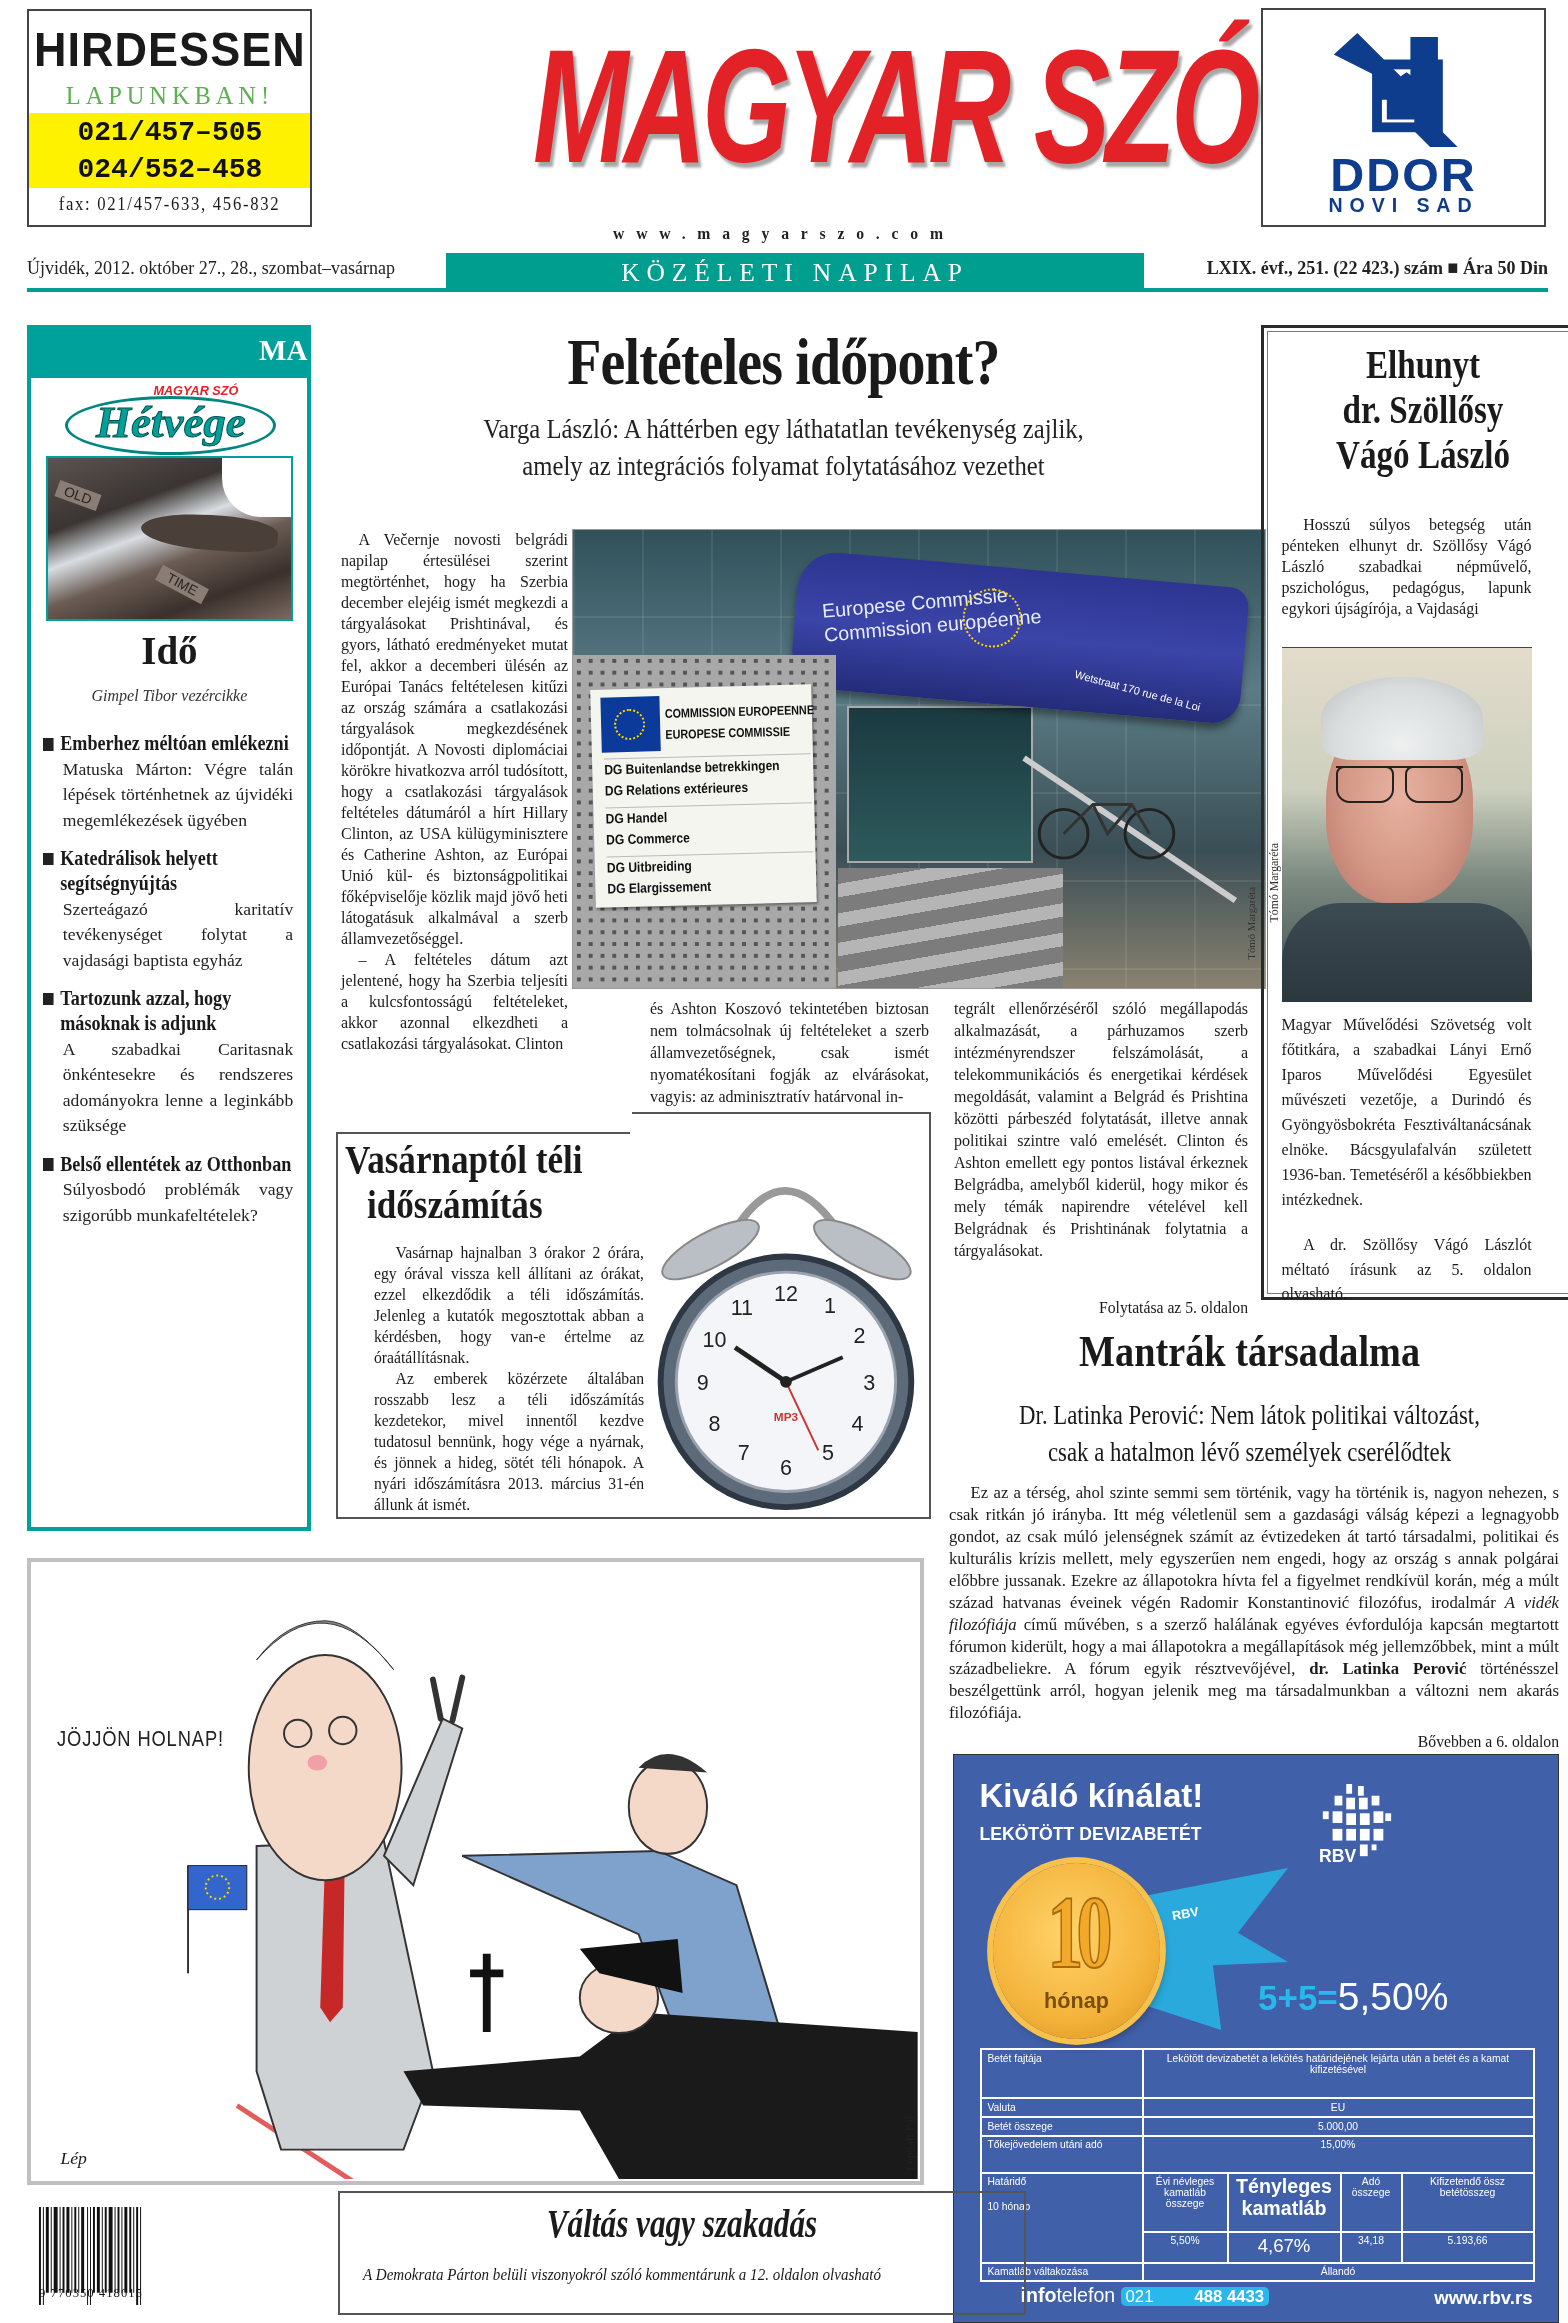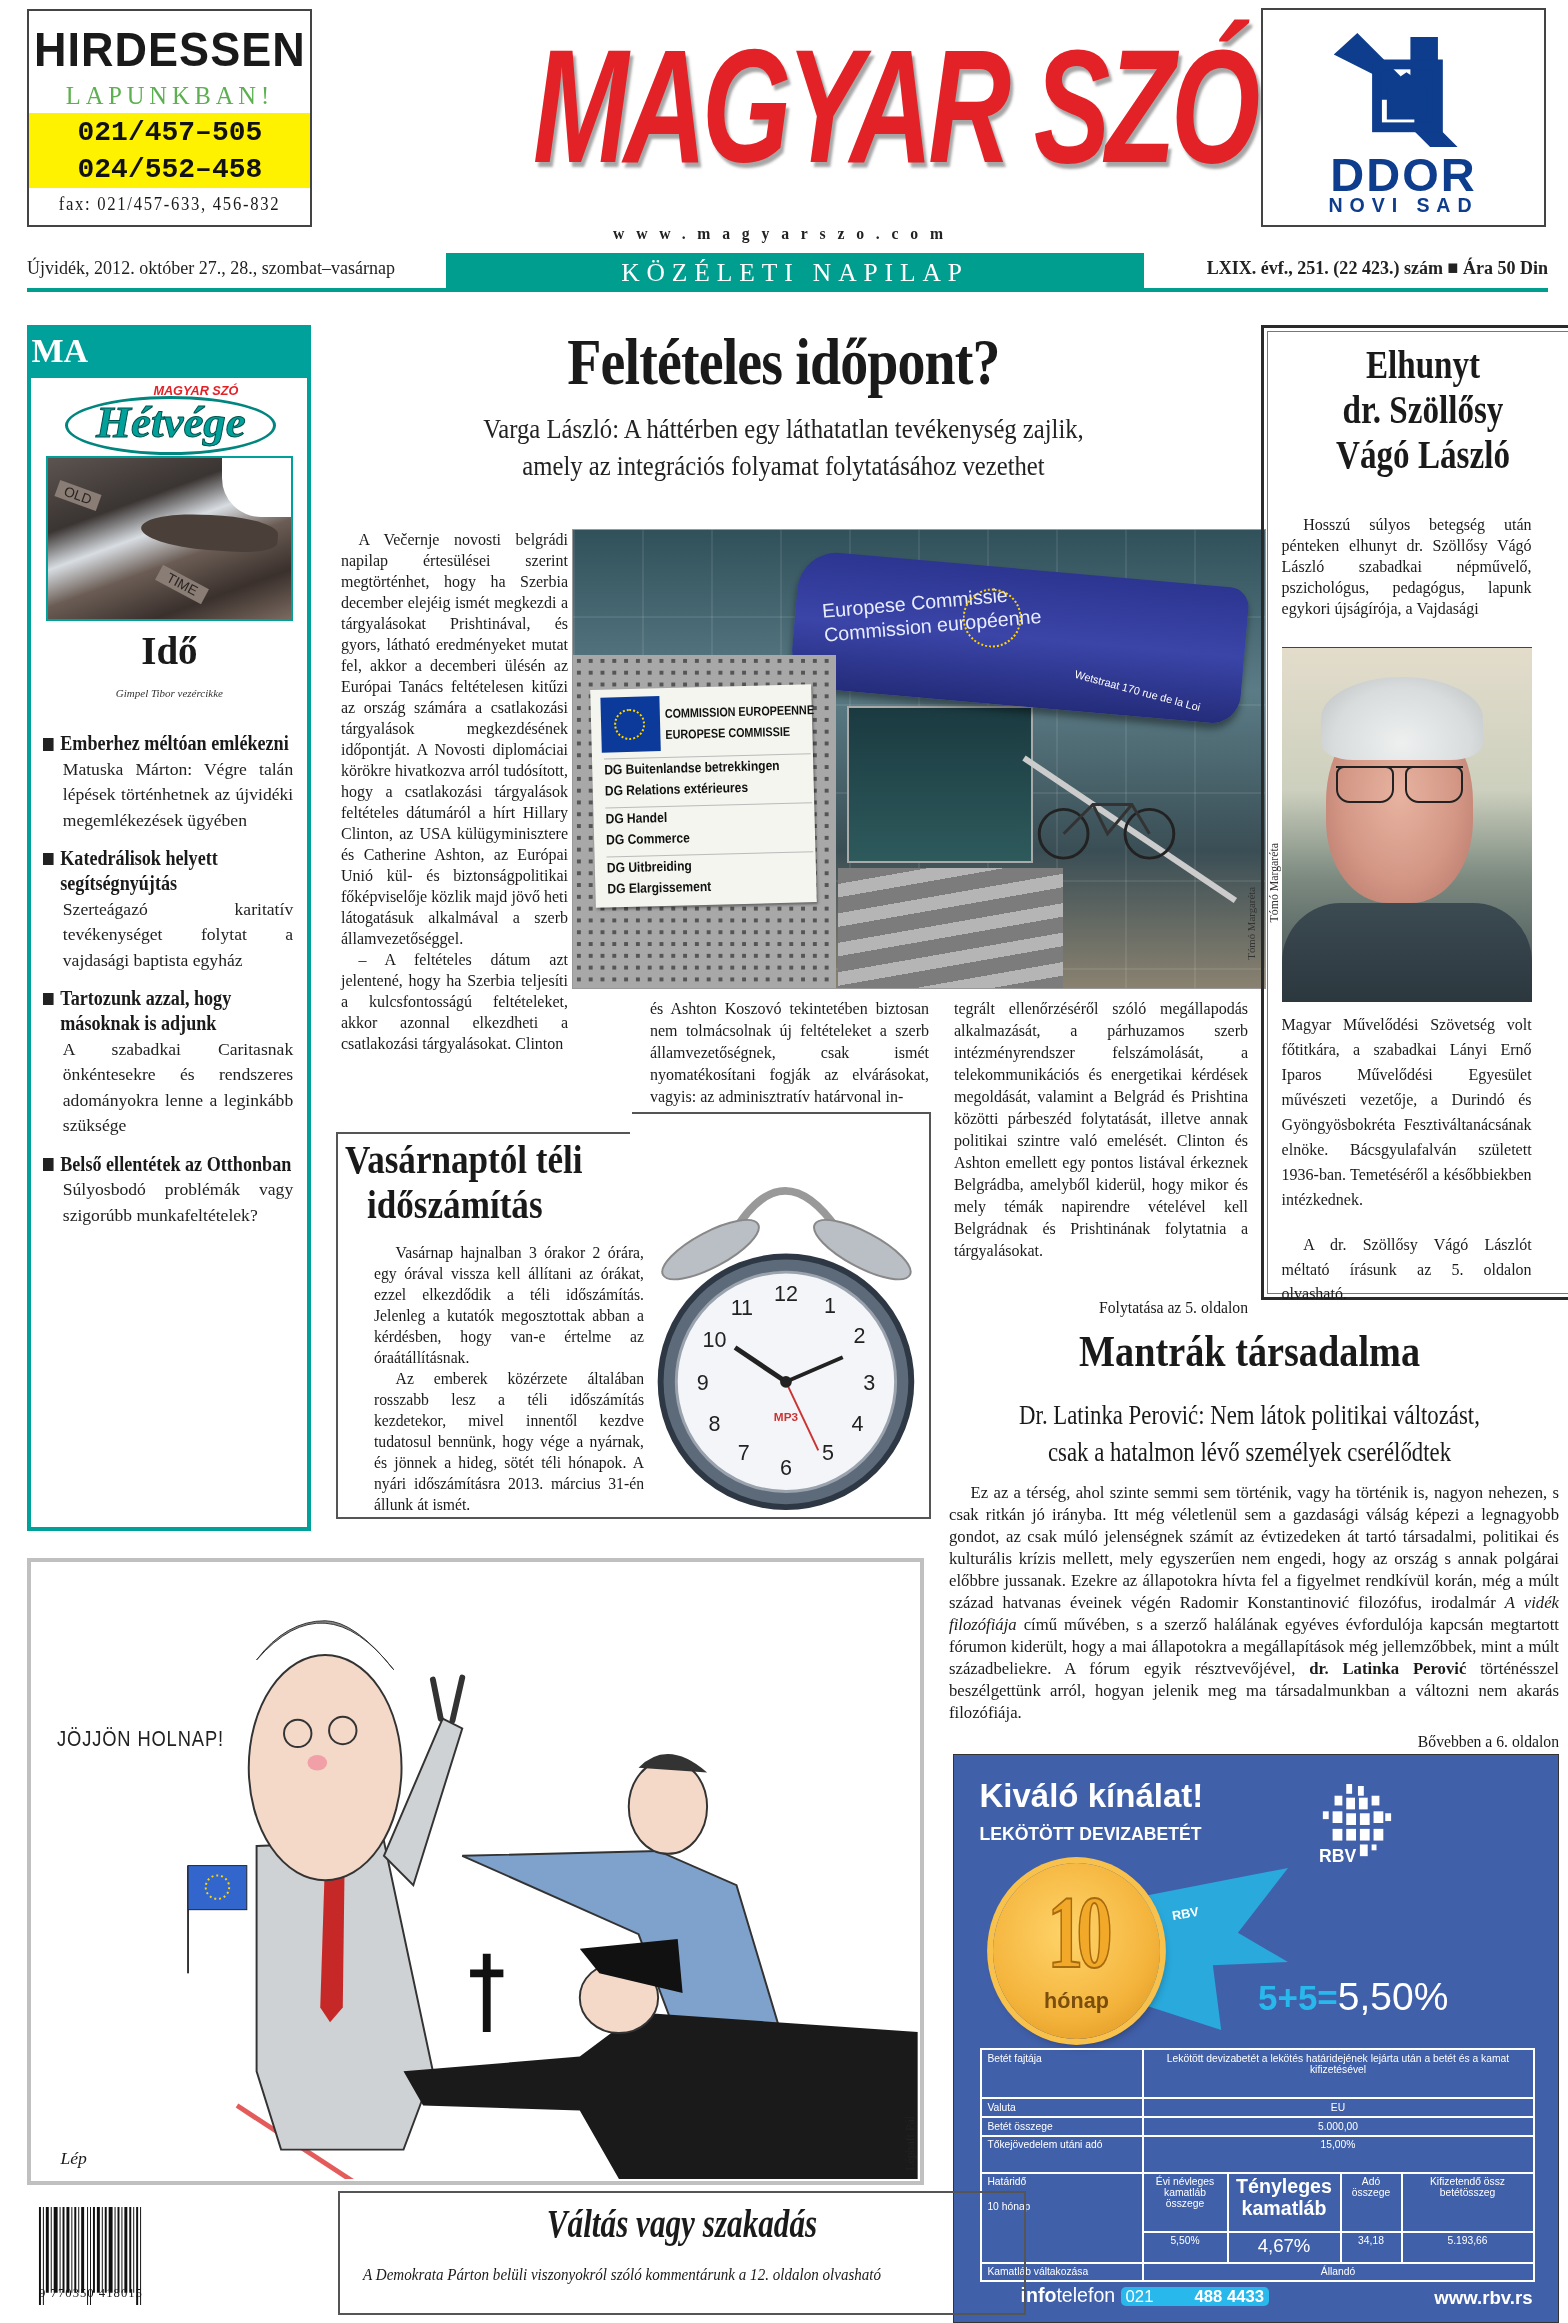--- a/index.html
+++ b/index.html
@@ -23,33 +23,33 @@
   #issue-line { right: 19.6px; top: 257px; font-size: 19.6px; font-weight: bold; color: #222; white-space: nowrap; transform: scaleX(0.92); transform-origin: right; }
   #header-rule { left: 27.4px; top: 288px; width: 1521px; height: 3.9px; background: #009e8f; }
 
   #ad-right { left: 1261px; top: 7.8px; width: 285px; height: 219px; border: 2px solid #444; background: #fff; }
   #ad-right svg { position: absolute; left: 59px; top: 19.6px; }
   #ad-right .ddor { position: absolute; left: 0; right: 0; top: 137px; text-align: center; font-family: "Liberation Sans", sans-serif; font-weight: 900; font-size: 47px; color: #0d3d8c; letter-spacing: 2px; }
   #ad-right .novi { position: absolute; left: 0; right: 0; top: 184px; text-align: center; font-family: "Liberation Sans", sans-serif; font-weight: bold; font-size: 19.6px; color: #0d3d8c; letter-spacing: 6.9px; }
 
   
   #sidebar { left: 27.4px; top: 325px; width: 284px; height: 1206px; border: 4.9px solid #00a19a; background: #fff; }
-  #sidebar .ma { height: 49px; background: #00a19a; color: #fff; text-align: left; font-size: 34px; font-weight: bold; line-height: 43px; }
+  #sidebar .ma { height: 49px; background: #00a19a; color: #fff; text-align: right; font-size: 29px; font-weight: bold; line-height: 43px; }
   #hetvege { position: absolute; left: 34px; top: 59px; width: 211px; height: 71px; }
   #hetvege .oval { position: absolute; left: 0; top: 7.8px; width: 211px; height: 59px; border: 3.9px solid #00867e; border-radius: 50%; }
   #hetvege .word { position: absolute; left: 0; right: 0; top: 7.8px; text-align: center; font-style: italic; font-weight: bold; font-size: 45px; color: #00a19a; -webkit-text-stroke: 1px #004f4a; }
   #hetvege .ms { position: absolute; left: 88px; top: -3.9px; font-family: "Liberation Sans", sans-serif; font-weight: 900; font-style: italic; font-size: 12.7px; color: #e32228; }
   #hetvege .sub { position: absolute; left: 0; right: 0; top: 67px; text-align: center; font-size: 4.9px; color: #444; }
   #saddle-photo { position: absolute; left: 14.7px; top: 127px; width: 247px; height: 165px; border: 2px solid #00a19a; background: linear-gradient(160deg, #5c5450 0%, #3a3432 30%, #d8dde2 45%, #6b5d55 60%, #3a302c 80%, #7a6a60 100%); overflow: hidden; }
   #saddle-photo .tip { position: absolute; left: 93px; top: 57px; width: 137px; height: 35px; background: #4b3f39; border-radius: 60% 50% 40% 60%; transform: rotate(4deg); }
   #saddle-photo .oldlabel { position: absolute; left: 7.8px; top: 29px; font-family: "Liberation Sans", sans-serif; font-size: 13.7px; color: #2a2422; background: #8a7d75; padding: 1px 7.8px; transform: rotate(20deg); }
   #saddle-photo .timelabel { position: absolute; left: 108px; top: 118px; font-family: "Liberation Sans", sans-serif; font-size: 13.7px; color: #2a2422; background: #8a7d75; padding: 1px 9.8px; transform: rotate(28deg); }
   #saddle-photo .white { position: absolute; right: 0; top: 0; width: 69px; height: 59px; background: #fff; border-bottom-left-radius: 39px; }
   #ido-title { position: absolute; left: 0; right: 0; top: 299px; text-align: center; font-size: 39px; font-weight: bold; }
-  #ido-sub { position: absolute; left: 0; right: 0; top: 358px; text-align: center; font-size: 11px; font-style: italic; color: #333; }
+  #ido-sub { position: absolute; left: 0; right: 0; top: 358px; text-align: center; font-size: 16px; font-style: italic; color: #333; }
   #side-items { position: absolute; left: 11.8px; top: 402px; width: 250px; }
   .side-item { margin-bottom: 12.7px; }
   .side-item .hd { position: relative; padding-left: 19.6px; font-size: 20.6px; font-weight: bold; line-height: 25.5px; transform: scaleX(0.88); transform-origin: left; width: 114%; }
   .side-item .hd .sq { position: absolute; left: 0; top: 6.9px; width: 11.8px; height: 12.7px; background: #222; }
   .side-item .tx { padding-left: 19.6px; font-size: 17.6px; line-height: 25.5px; color: #222; text-align: justify; }
 
   
   #main-head { left: 323px; top: 323px; width: 921px; text-align: center; }
   #main-head h1 { font-size: 65px; font-weight: bold; letter-spacing: -1px; transform: scaleX(0.86); line-height: 78px; }
   #main-head h2 { margin-top: 9.8px; font-size: 27.4px; font-weight: normal; line-height: 37px; transform: scaleX(0.9); color: #222; }

